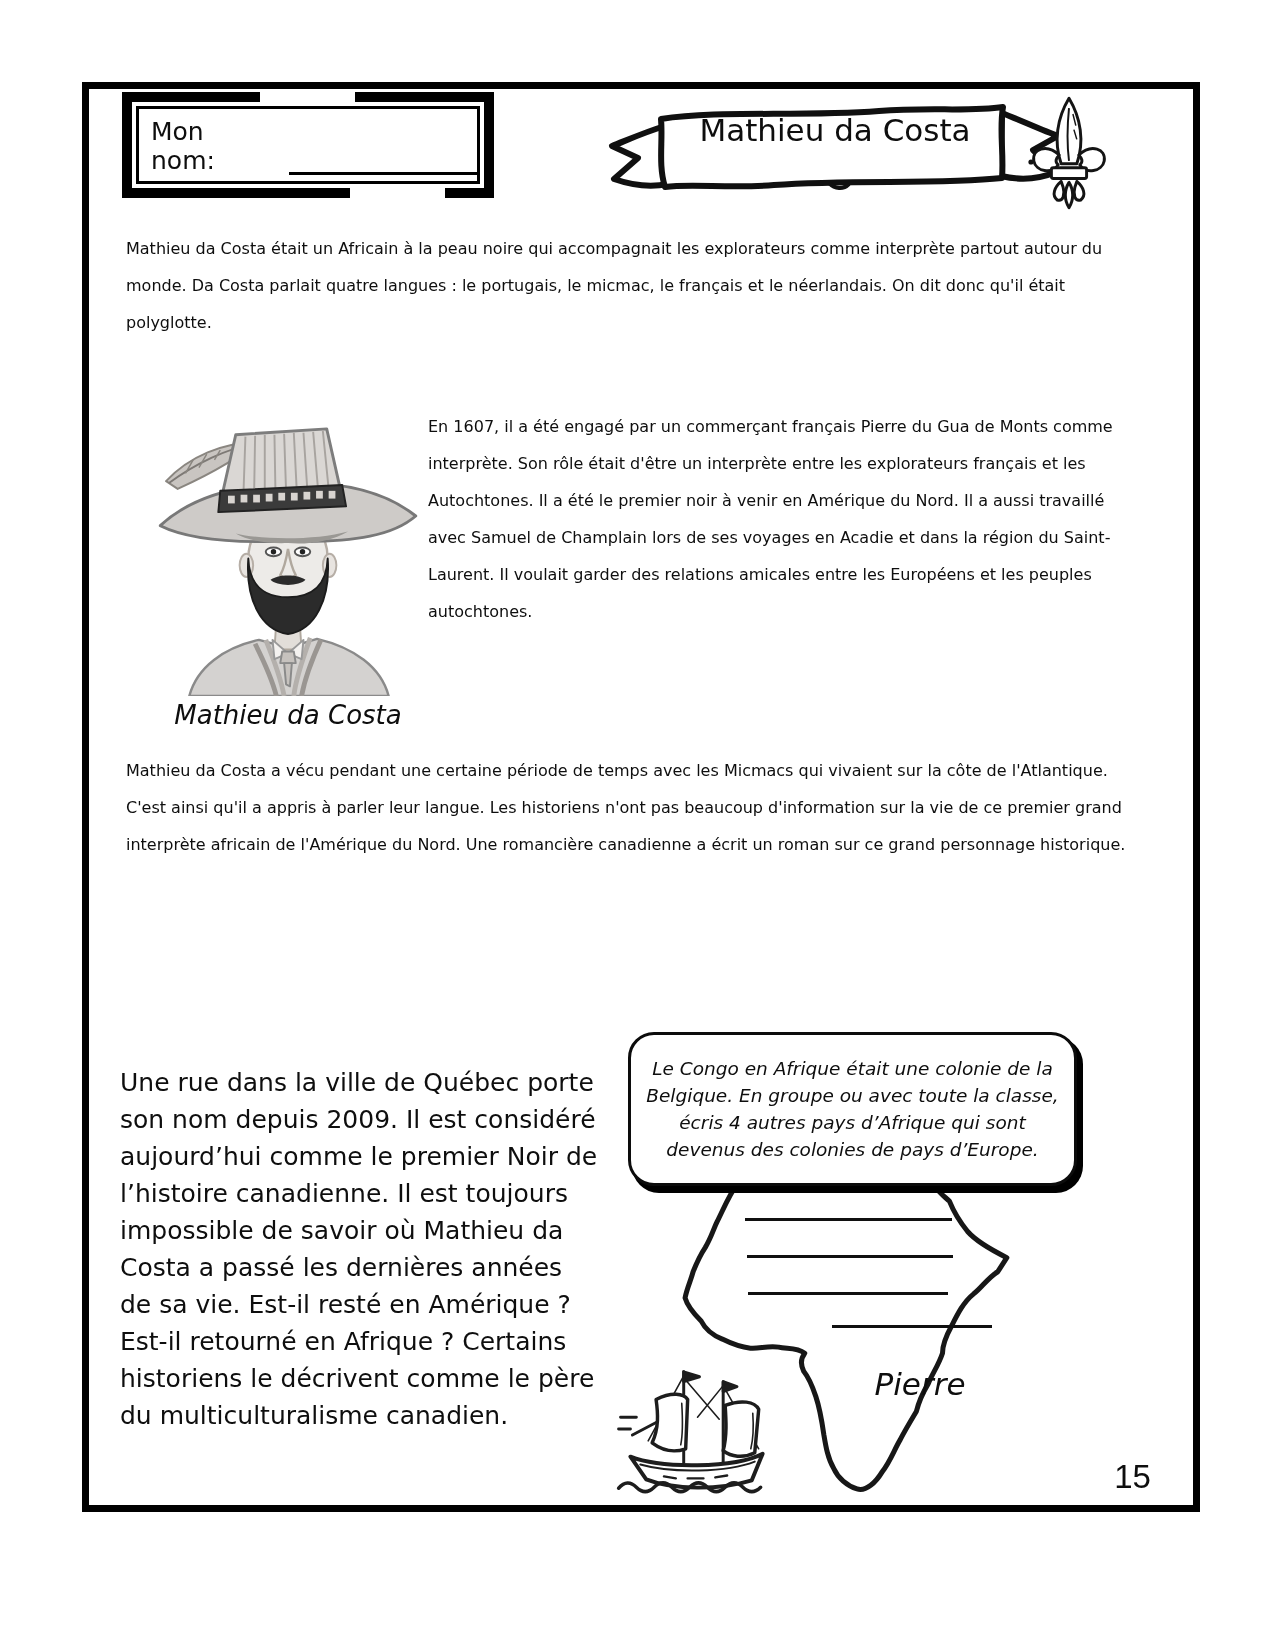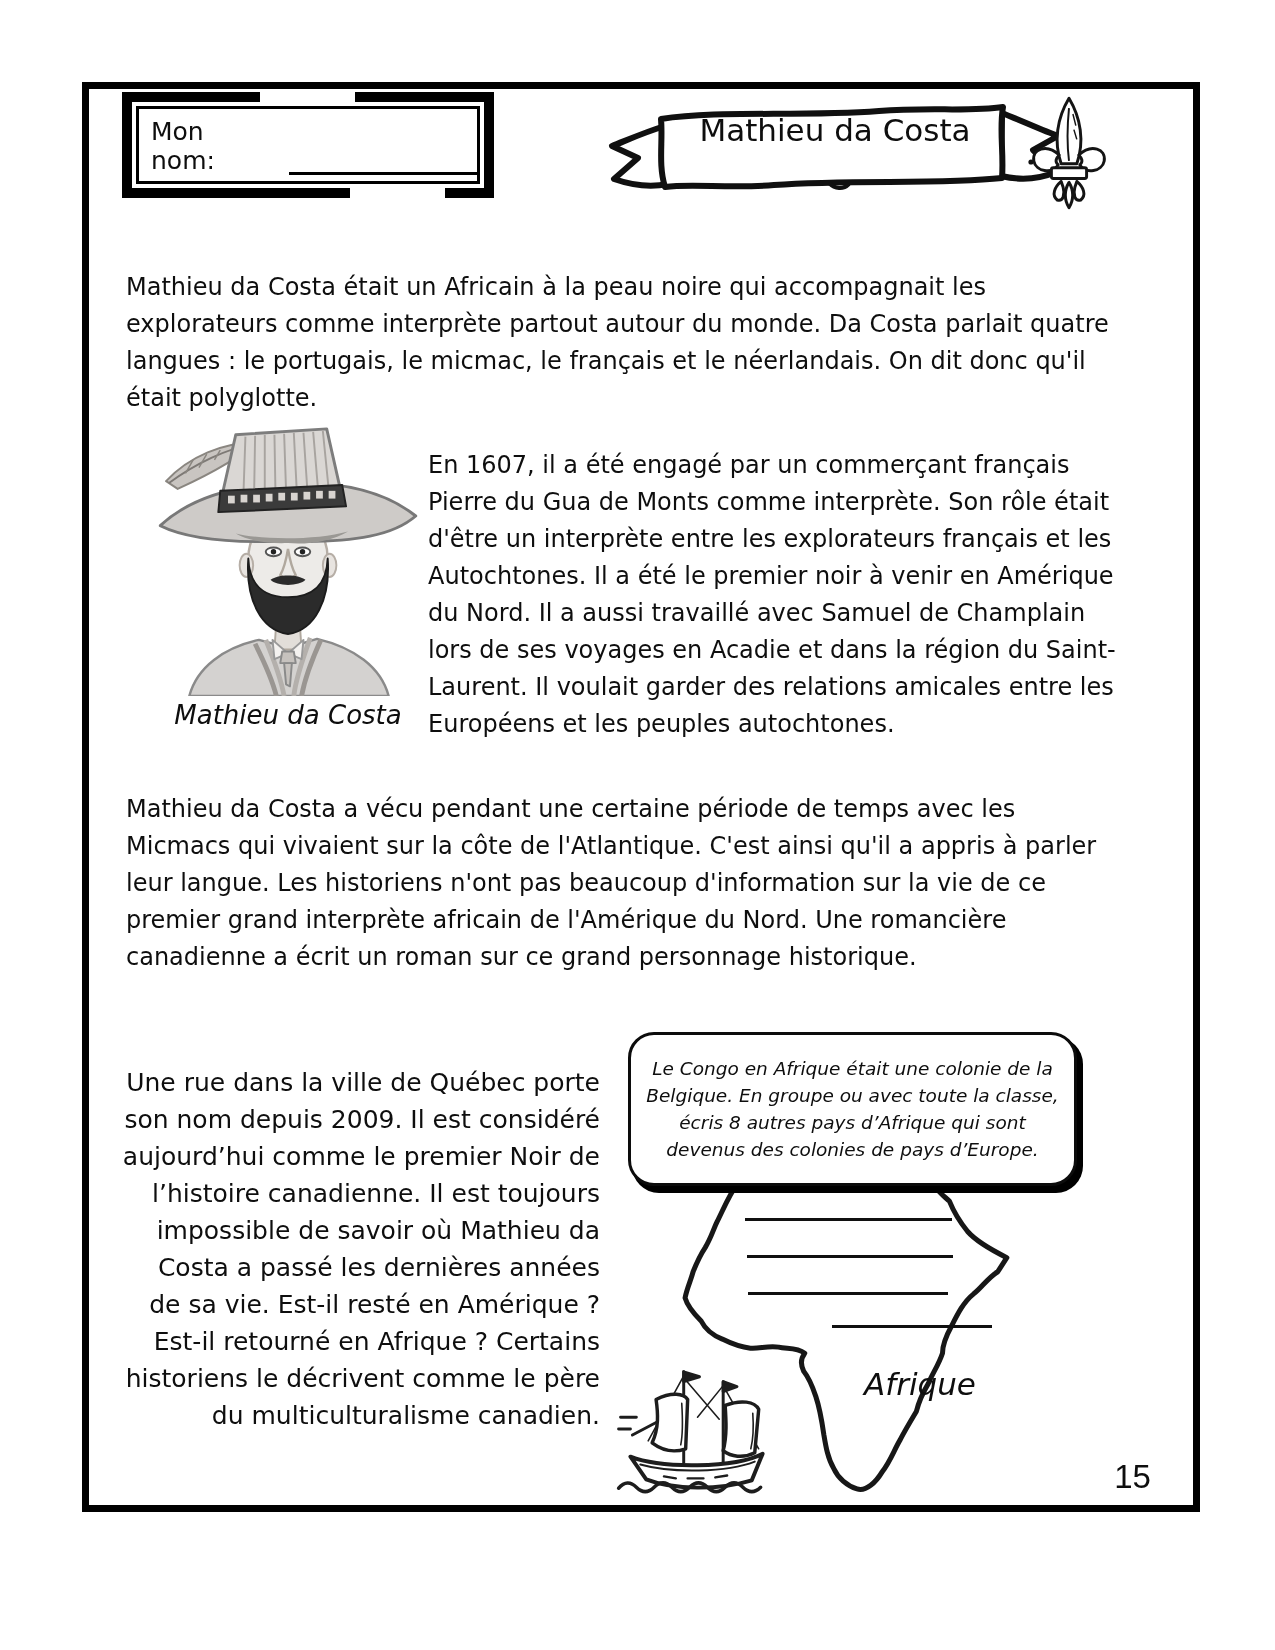--- a/index.html
+++ b/index.html
@@ -18,25 +18,25 @@
   .doc-title{margin-top:5px;text-align:center;font-size:29px;}
   .name-row{margin:8px 0 0 12px;font-size:25px;display:flex;align-items:flex-end;gap:12px;}
   .name-blank{flex:0 0 188px;border-bottom:3px solid #000;height:25px;margin-left:2px;}
 
   
   .banner-svg{position:absolute;left:598px;top:86px;width:472px;height:132px;}
   .banner-text{position:absolute;left:650px;top:112px;width:370px;text-align:center;font-size:31px;}
   .fleur{position:absolute;left:1025px;top:92px;width:88px;height:128px;}
 
   
-  .para{position:absolute;font-size:24px;line-height:37px;margin-top:39px;}
+  .para{position:absolute;font-size:16px;line-height:37px;}
   .p1{left:126px;top:230px;width:1000px;}
   .p2{left:428px;top:408px;width:692px;}
   .p3{left:126px;top:752px;width:1000px;}
-  .para-center{position:absolute;text-align:right;font-size:25px;line-height:37px;}
+  .para-center{position:absolute;text-align:left;font-size:25px;line-height:37px;}
   .p4{left:120px;top:1064px;width:480px;}
 
   
   .portrait{position:absolute;left:138px;top:396px;width:300px;height:300px;}
   .caption{position:absolute;left:138px;top:700px;width:300px;text-align:center;
            font-style:italic;font-size:26px;}
 
   
   .africa{position:absolute;left:650px;top:1140px;width:408px;height:362px;z-index:1;}
   .callout{position:absolute;left:628px;top:1032px;width:449px;height:154px;
@@ -161,28 +161,28 @@
              C291,196 288,204 288,212 C284,224 278,232 274,242 C268,252 264,262 262,270
              C256,280 250,290 246,298 C240,308 236,320 228,330 C222,340 212,350 203,347
              C193,344 184,336 180,327 C174,317 172,305 170,293 C168,279 166,267 162,255
              C158,243 154,235 150,230 C146,222 148,216 151,212 C143,206 133,208 125,206
              C115,204 105,208 97,207 C87,206 77,202 69,198 C59,194 52,188 48,180
              C40,172 34,164 32,157 C34,147 38,139 40,131 C44,121 48,113 52,107
              C58,97 60,89 64,81 C70,69 76,54 85,42 Z" fill="#ffffff" stroke="#171717" stroke-width="5" stroke-linejoin="round"></path>
   </svg>
 
   <div class="callout">
-    <div class="callout-text">Le Congo en Afrique était une colonie de la Belgique. En groupe ou avec toute la classe, écris 8 autres pays d’Afrique qui sont devenus des colonies de pays d’Europe.</div>
+    <div class="callout-text">Le Congo en Afrique était une colonie de la Belgique. En groupe ou avec toute la classe, écris 4 autres pays d’Afrique qui sont devenus des colonies de pays d’Europe.</div>
   </div>
 
   <div class="blank blank1"></div>
   <div class="blank blank2"></div>
   <div class="blank blank3"></div>
   <div class="blank blank4"></div>
-  <div class="map-label">Afrique</div>
+  <div class="map-label">Pierre</div>
 
   <svg class="ship" viewBox="0 0 175 150">
     <g stroke="#1d1d1d" fill="none" stroke-width="3" stroke-linejoin="round" stroke-linecap="round">
       <path d="M8,60 L24,60 M6,72 L18,72"></path>
       <path d="M20,78 L58,58"></path>
       <path d="M72,14 L72,106"></path>
       <path d="M112,24 L112,106"></path>
       <path d="M72,14 L88,19 L72,24 Z" fill="#1d1d1d"></path>
       <path d="M112,24 L126,29 L112,34 Z" fill="#1d1d1d"></path>
       <path d="M72,18 L36,84 M72,20 L108,62 M112,28 L148,92 M112,28 L86,60" stroke-width="1.6"></path>

